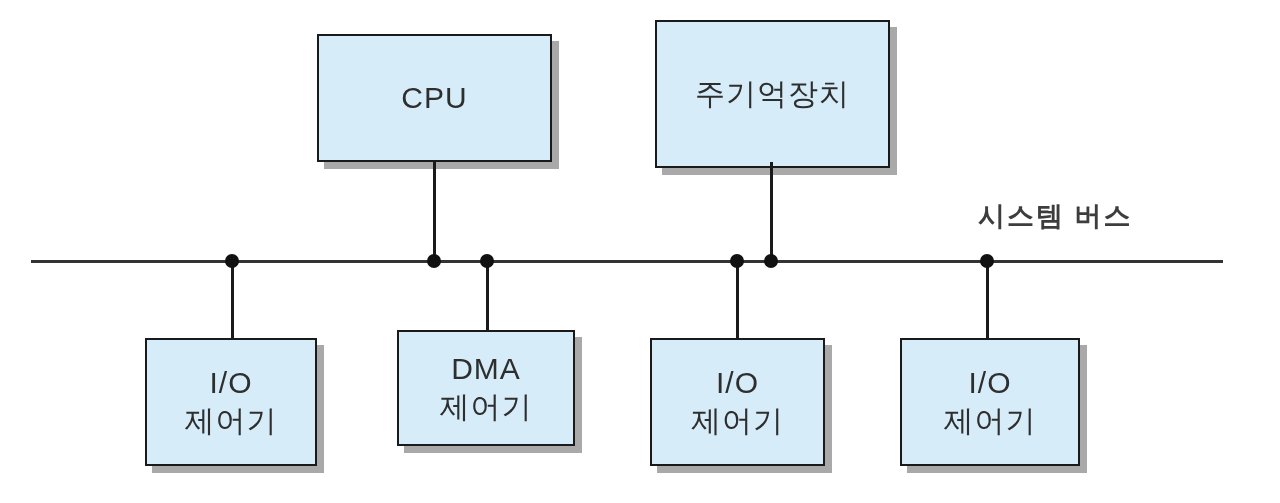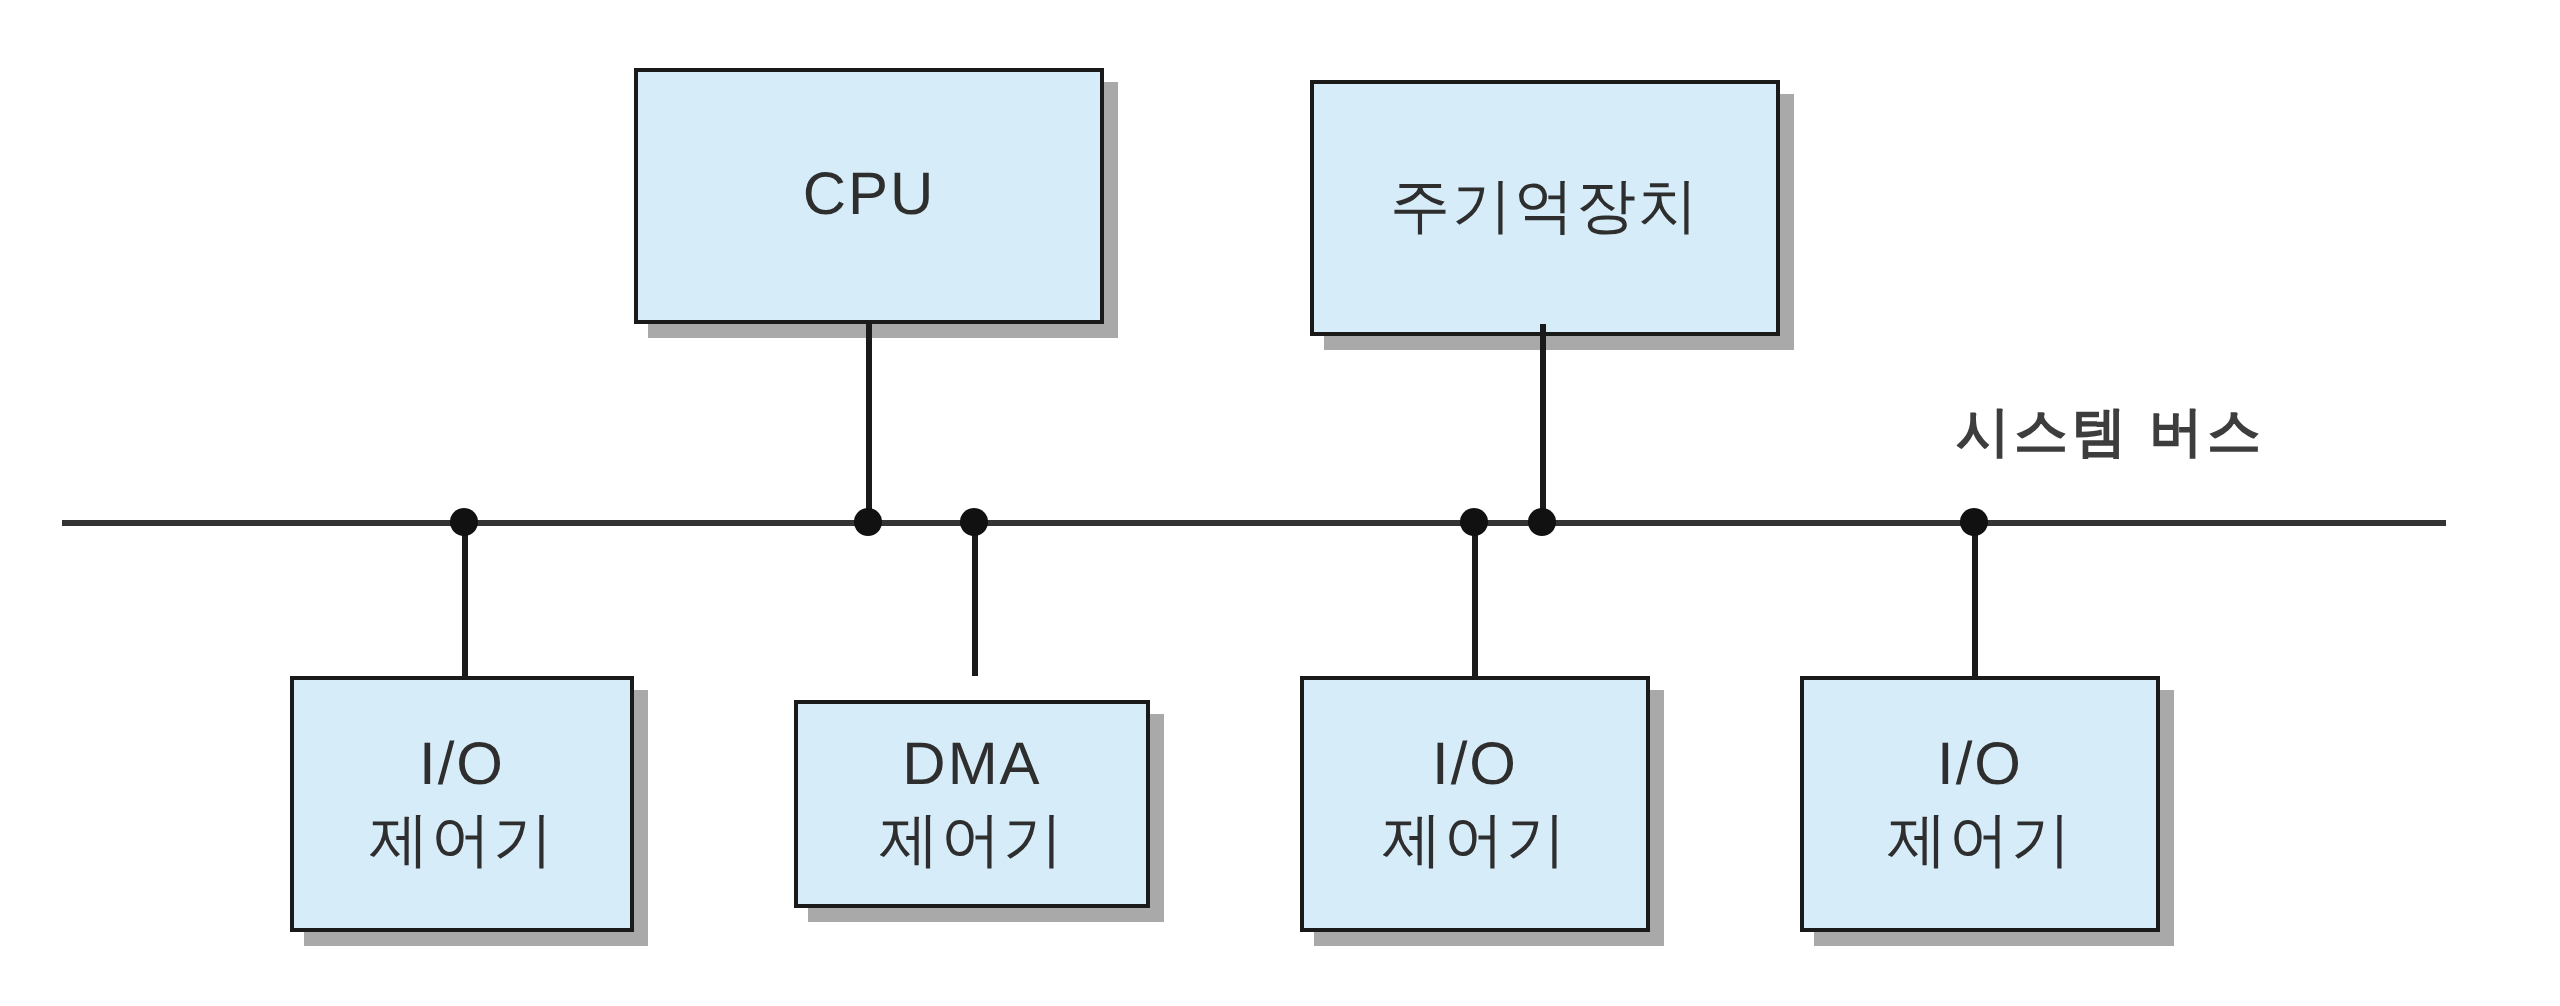--- a/index.html
+++ b/index.html
@@ -60,21 +60,21 @@
 </style>
 </head>
 <body>
 
 <div class="canvas">
 
   <div class="box" style="left:317px; top:34px; width:235px; height:128px;">
     <div class="label-line">CPU</div>
   </div>
 
-  <div class="box" style="left:655px; top:40px; width:235px; height:128px;">
+  <div class="box" style="left:655px; top:20px; width:235px; height:148px;">
     <div class="label-line">주기억장치</div>
   </div>
 
   <div class="connector" style="left:433px; top:162px; height:100px;"></div>
   <div class="connector" style="left:770px; top:162px; height:100px;"></div>
 
   <div class="bus-line" style="left:31px; top:260px; width:1192px;"></div>
 
   <div class="bus-label" style="left:978px; top:198px;">시스템 버스</div>
 
@@ -88,21 +88,21 @@
   <div class="junction-dot" style="left:480px; top:254px;"></div>
   <div class="junction-dot" style="left:730px; top:254px;"></div>
   <div class="junction-dot" style="left:764px; top:254px;"></div>
   <div class="junction-dot" style="left:980px; top:254px;"></div>
 
   <div class="box" style="left:145px; top:338px; width:172px; height:128px;">
     <div class="label-line">I/O</div>
     <div class="label-line">제어기</div>
   </div>
 
-  <div class="box" style="left:397px; top:350px; width:178px; height:104px;">
+  <div class="box" style="left:397px; top:330px; width:178px; height:116px;">
     <div class="label-line">DMA</div>
     <div class="label-line">제어기</div>
   </div>
 
   <div class="box" style="left:650px; top:338px; width:175px; height:128px;">
     <div class="label-line">I/O</div>
     <div class="label-line">제어기</div>
   </div>
 
   <div class="box" style="left:900px; top:338px; width:180px; height:128px;">

